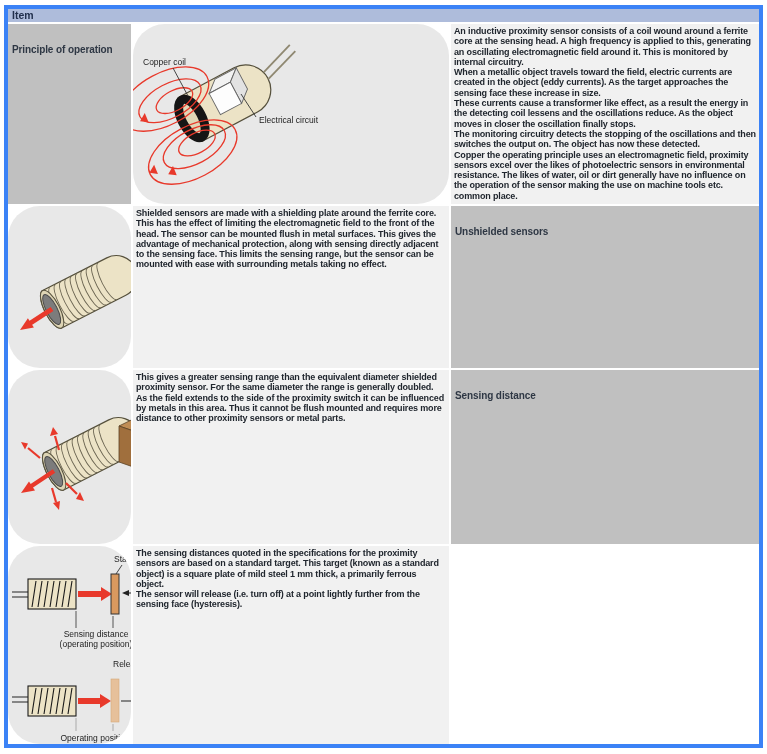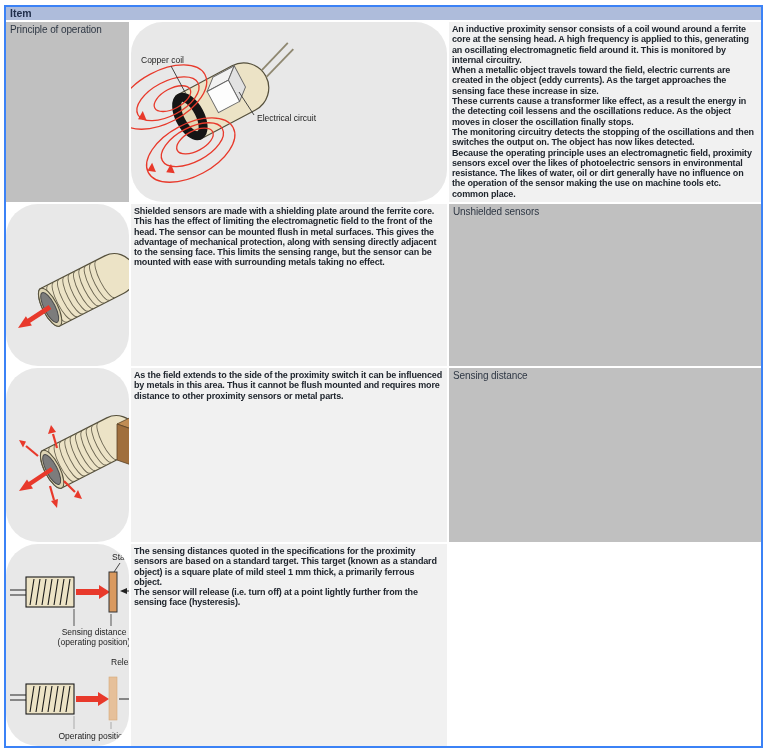--- a/index.html
+++ b/index.html
@@ -6,41 +6,41 @@
   body {
     width:767px; height:754px;
     background:#ffffff;
     font-family:"Liberation Sans", sans-serif;
     -webkit-font-smoothing:antialiased;
   }
   .table {
     position:absolute; left:4px; top:5px;
     width:759px; height:743px;
     box-sizing:border-box;
-    border:2px solid #3b82f6;
+    border:4px solid #3b82f6;
     display:grid;
     grid-template-columns:123px 316px 1fr;
     grid-template-rows:13px 180px 162px 174px 1fr;
     gap:2px;
     background:#ffffff;
   }
   .cell { overflow:hidden; box-sizing:border-box; }
   .hdr {
     grid-column:1 / -1;
     background:#aebcdb;
     color:#22304d;
     font-size:10.5px; font-weight:bold;
     line-height:13px;
     padding:0 4px;
   }
   .label-cell {
     background:#c0c0c0;
     color:#2e3744;
-    font-size:10px; font-weight:normal;
-    padding:2px 4px;
+    font-size:10px; font-weight:bold;
+    padding:20px 4px;
     letter-spacing:-0.1px;
   }
   .figure-cell { background:#e8e8e8; position:relative;border-radius:32px; }
   .figure-cell svg { display:block; }
   .text-cell {
     background:#f1f1f1;
     color:#20262e;
     font-size:9px;
     line-height:10.3px;
     letter-spacing:-0.15px;
@@ -98,22 +98,22 @@
       <text x="10" y="41" class="figlbl">Copper coil</text>
       <line x1="40" y1="44" x2="55" y2="72" stroke="#333" stroke-width="0.9"></line>
       <text x="126" y="99" class="figlbl">Electrical circuit</text>
       <line x1="123" y1="93" x2="108" y2="70" stroke="#333" stroke-width="0.9"></line>
     </svg>
   </div>
   <div class="cell text-cell">
     <p>An inductive proximity sensor consists of a coil wound around a ferrite core at the sensing head. A high frequency is applied to this, generating an oscillating electromagnetic field around it. This is monitored by internal circuitry.</p>
     <p>When a metallic object travels toward the field, electric currents are created in the object (eddy currents). As the target approaches the sensing face these increase in size.</p>
     <p>These currents cause a transformer like effect, as a result the energy in the detecting coil lessens and the oscillations reduce. As the object moves in closer the oscillation finally stops.</p>
-    <p>The monitoring circuitry detects the stopping of the oscillations and then switches the output on. The object has now likes detected.</p>
-    <p>Because the operating principle uses an electromagnetic field, proximity sensors excel over the likes of photoelectric sensors in environmental resistance. The likes of water, oil or dirt generally have no influence on the operation of the sensor making the use on machine tools etc. common place.</p>
+    <p>The monitoring circuitry detects the stopping of the oscillations and then switches the output on. The object has now these detected.</p>
+    <p>Copper the operating principle uses an electromagnetic field, proximity sensors excel over the likes of photoelectric sensors in environmental resistance. The likes of water, oil or dirt generally have no influence on the operation of the sensor making the use on machine tools etc. common place.</p>
   </div>
 
   <div class="cell figure-cell">
     <svg width="316" height="162" viewBox="0 0 316 162">
 
       <g transform="translate(78,86) rotate(-27)">
         <path d="M -38 -21 L 34 -21 A 21 21 0 0 1 34 21 L -38 21 A 7.5 21 0 0 1 -38 -21 Z" fill="#ece3c6" stroke="#55503c" stroke-width="1.2"></path>
         <g fill="none" stroke="#6b6552" stroke-width="0.9">
           <path d="M -30 -20.5 A 5.5 20.5 0 0 0 -30 20.5"></path>
           <path d="M -24 -20.5 A 5.5 20.5 0 0 0 -24 20.5"></path>
@@ -240,20 +240,21 @@
         <line x1="214" y1="68" x2="226" y2="60" stroke="#e8392b" stroke-width="2.2"></line>
         <polygon points="233,56 226,57 229,63"></polygon>
         <line x1="192" y1="82" x2="180" y2="89" stroke="#e8392b" stroke-width="2.2"></line>
         <polygon points="172,93 179,85.5 182,92"></polygon>
         <line x1="216" y1="81" x2="229" y2="87" stroke="#e8392b" stroke-width="2.2"></line>
         <polygon points="236,90 229,83 227,90"></polygon>
       </g>
     </svg>
   </div>
   <div class="cell text-cell">
+    <p>This gives a greater sensing range than the equivalent diameter shielded proximity sensor. For the same diameter the range is generally doubled.</p>
     <p>As the field extends to the side of the proximity switch it can be influenced by metals in this area. Thus it cannot be flush mounted and requires more distance to other proximity sensors or metal parts.</p>
   </div>
 
   <div class="cell label-cell">
     <span>Sensing distance</span>
   </div>
   <div class="cell figure-cell">
     <svg width="316" height="204" viewBox="0 0 316 204">
 
       <text x="106" y="16" class="figlbl">Standard target</text>

